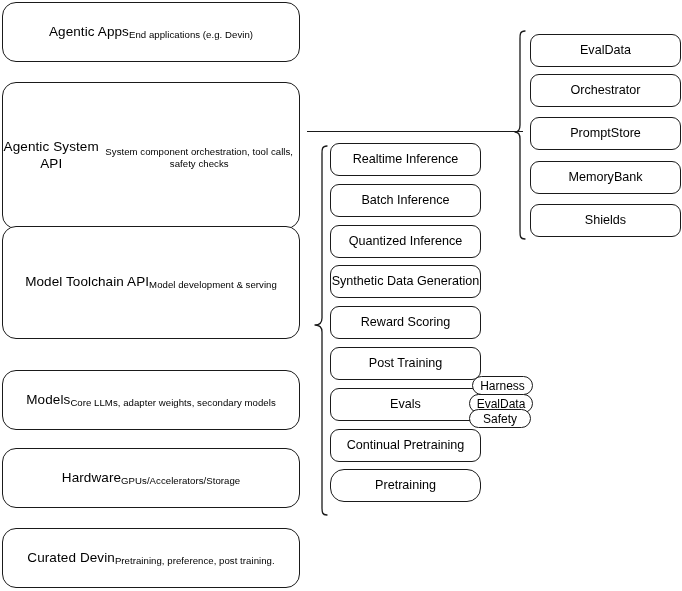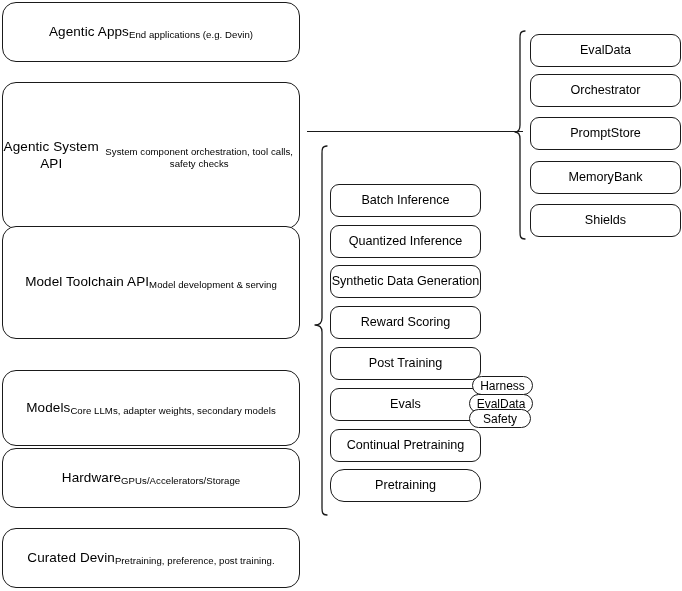--- a/index.html
+++ b/index.html
@@ -117,21 +117,21 @@
   <div class="box layer" style="top:82px;height:147px;">
     <div class="title">Agentic System API</div>
     <div class="subtitle">System component orchestration, tool calls, safety checks</div>
   </div>
 
   <div class="box layer" style="top:226px;height:113px;">
     <div class="title">Model Toolchain API</div>
     <div class="subtitle">Model development &amp; serving</div>
   </div>
 
-  <div class="box layer" style="top:370px;height:76px;">
+  <div class="box layer" style="top:370px;height:60px;">
     <div class="title">Models</div>
     <div class="subtitle">Core LLMs, adapter weights, secondary models</div>
   </div>
 
   <div class="box layer" style="top:448px;height:60px;">
     <div class="title">Hardware</div>
     <div class="subtitle">GPUs/Accelerators/Storage</div>
   </div>
 
   <div class="box layer" style="top:528px;height:60px;">
@@ -162,20 +162,23 @@
   <div class="box cap right" style="top:204px;">
     <span>Shields</span>
   </div>
 
   <div class="brace" style="left:314px;top:145px;width:14px;height:371px;">
     <svg width="14" height="371" viewBox="0 0 14 371" aria-hidden="true">
       <path d="M13,1 C8,1 8,4 8,9 L8,173 C8,178 5,180 1,180 C5,180 8,182 8,187 L8,362 C8,367 8,370 13,370"></path>
     </svg>
   </div>
 
+  <div class="box cap mid" style="top:143px;">
+    <span>Realtime Inference</span>
+  </div>
   <div class="box cap mid" style="top:184px;">
     <span>Batch Inference</span>
   </div>
   <div class="box cap mid" style="top:225px;">
     <span>Quantized Inference</span>
   </div>
   <div class="box cap mid" style="top:265px;">
     <span>Synthetic Data Generation</span>
   </div>
   <div class="box cap mid" style="top:306px;">

